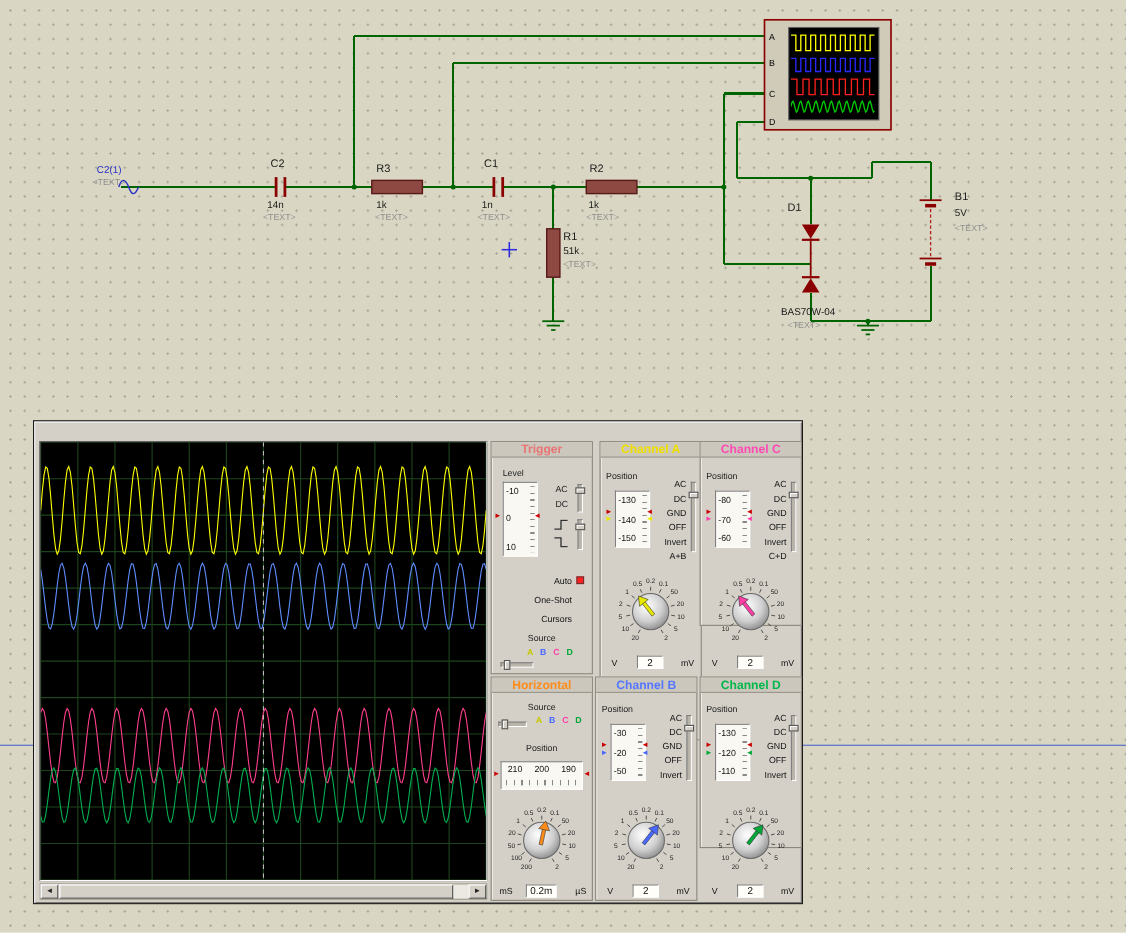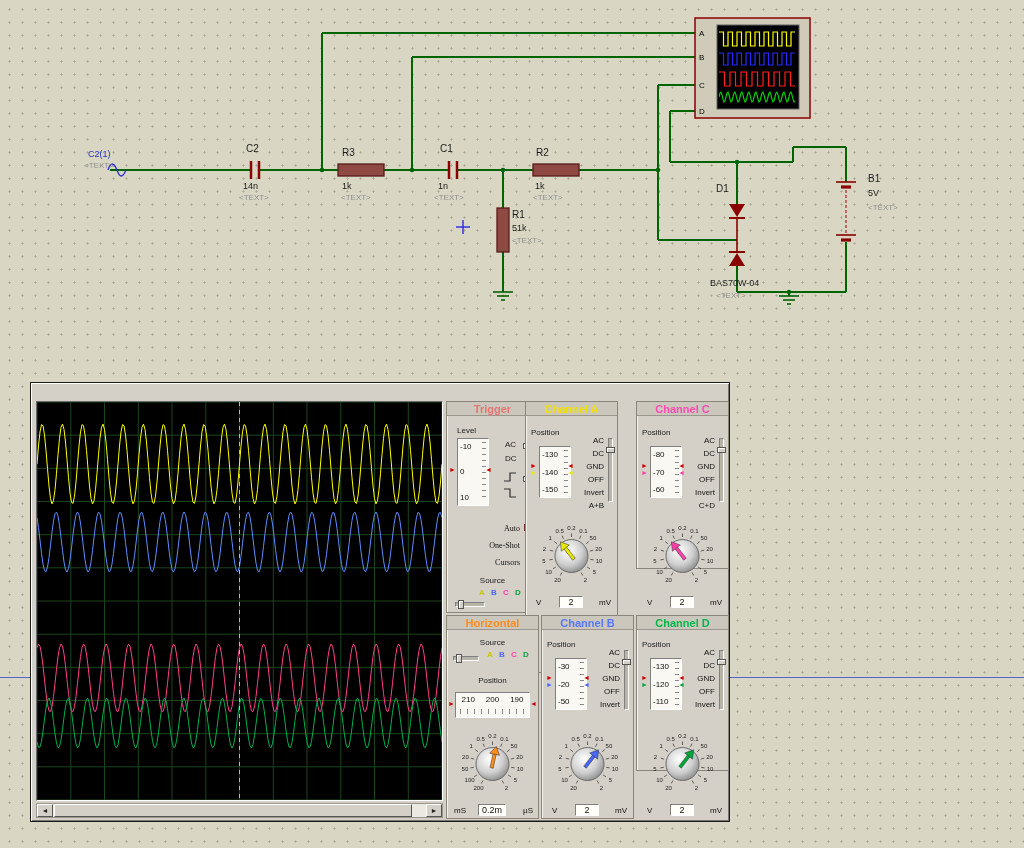--- a/index.html
+++ b/index.html
@@ -47,21 +47,21 @@
   .gthumb{position:absolute;left:-3px;width:9px;height:6px;background:#d4d0c8;border:1px solid #555;
     box-shadow:inset 1px 1px 0 #fff;}
   .hgroove{position:absolute;height:5px;background:#b8b4aa;border:1px solid;border-color:#808080 #fff #fff #808080;}
   .hthumb{position:absolute;top:-3px;width:6px;height:9px;background:#d4d0c8;border:1px solid #555;
     box-shadow:inset 1px 1px 0 #fff;}
   .knob-svg{position:absolute;left:0;width:91px;height:76px;}
   .vrow{position:absolute;left:0;right:0;height:14px;font-size:8px;color:#111;}
   .vrow .unit{position:absolute;top:2px;}
   .valbox{position:absolute;top:0;height:12px;background:#fffef8;border:1px solid;
     border-color:#808080 #fff #fff #808080;font-size:9px;line-height:10px;text-align:center;color:#111;}
-  .trig-txt{position:absolute;right:18px;font-size:8px;color:#111;text-align:right;white-space:nowrap;font-family:Liberation Serif, serif;}
+  .trig-txt{position:absolute;right:18px;font-size:8px;color:#111;text-align:right;white-space:nowrap;}
   .led{position:absolute;width:7px;height:7px;border:1px solid #703030;}
   .edge-icon{position:absolute;width:14px;height:10px;}
   .srcletters{position:absolute;font-size:8px;font-weight:bold;white-space:nowrap;}
   .srcletters span{margin:0 2px;}
   .hbox{position:absolute;left:8px;top:76px;width:75px;height:26px;background:#faf8f2;border:1px solid;
     border-color:#808080 #fff #fff #808080;}
   .hbox .nums{display:flex;justify-content:space-around;font-size:8px;color:#111;margin-top:2px;}
   .hbox .ticks{position:absolute;left:4px;right:4px;bottom:3px;height:5px;
     background:repeating-linear-gradient(90deg,#888 0 1px,transparent 1px 7px);}
 </style>
@@ -285,21 +285,21 @@
         <span style="color: rgb(200, 200, 0); fill: rgb(200, 200, 0);">A</span>
         <span style="color: rgb(72, 104, 255); fill: rgb(72, 104, 255);">B</span>
         <span style="color: rgb(255, 63, 168); fill: rgb(255, 63, 168);">C</span>
         <span style="color: rgb(0, 168, 56); fill: rgb(0, 168, 56);">D</span>
       </div>
       <div class="hgroove" style="left:8px;top:200px;width:30px">
           <div class="hthumb" style="left:2px"></div>
         </div>
     </div>
 
-    <div class="panel" style="left:494px;top:18px;height:272px">
+    <div class="panel" style="left:514px;top:18px;height:272px">
       <div class="phdr">
         <span style="color: rgb(240, 224, 0); fill: rgb(240, 224, 0);">Channel A</span>
       </div>
       <div class="plbl" style="left:5px;top:26px">Position</div>
       <div class="vslider" style="left:13px;top:44px;height:52px">
         <div class="vs-num" style="top:3px">-130</div>
         <div class="vs-num" style="top:21px">-140</div>
         <div class="vs-num" style="bottom:3px">-150</div>
         <div class="vs-ticks"></div>
       </div>

